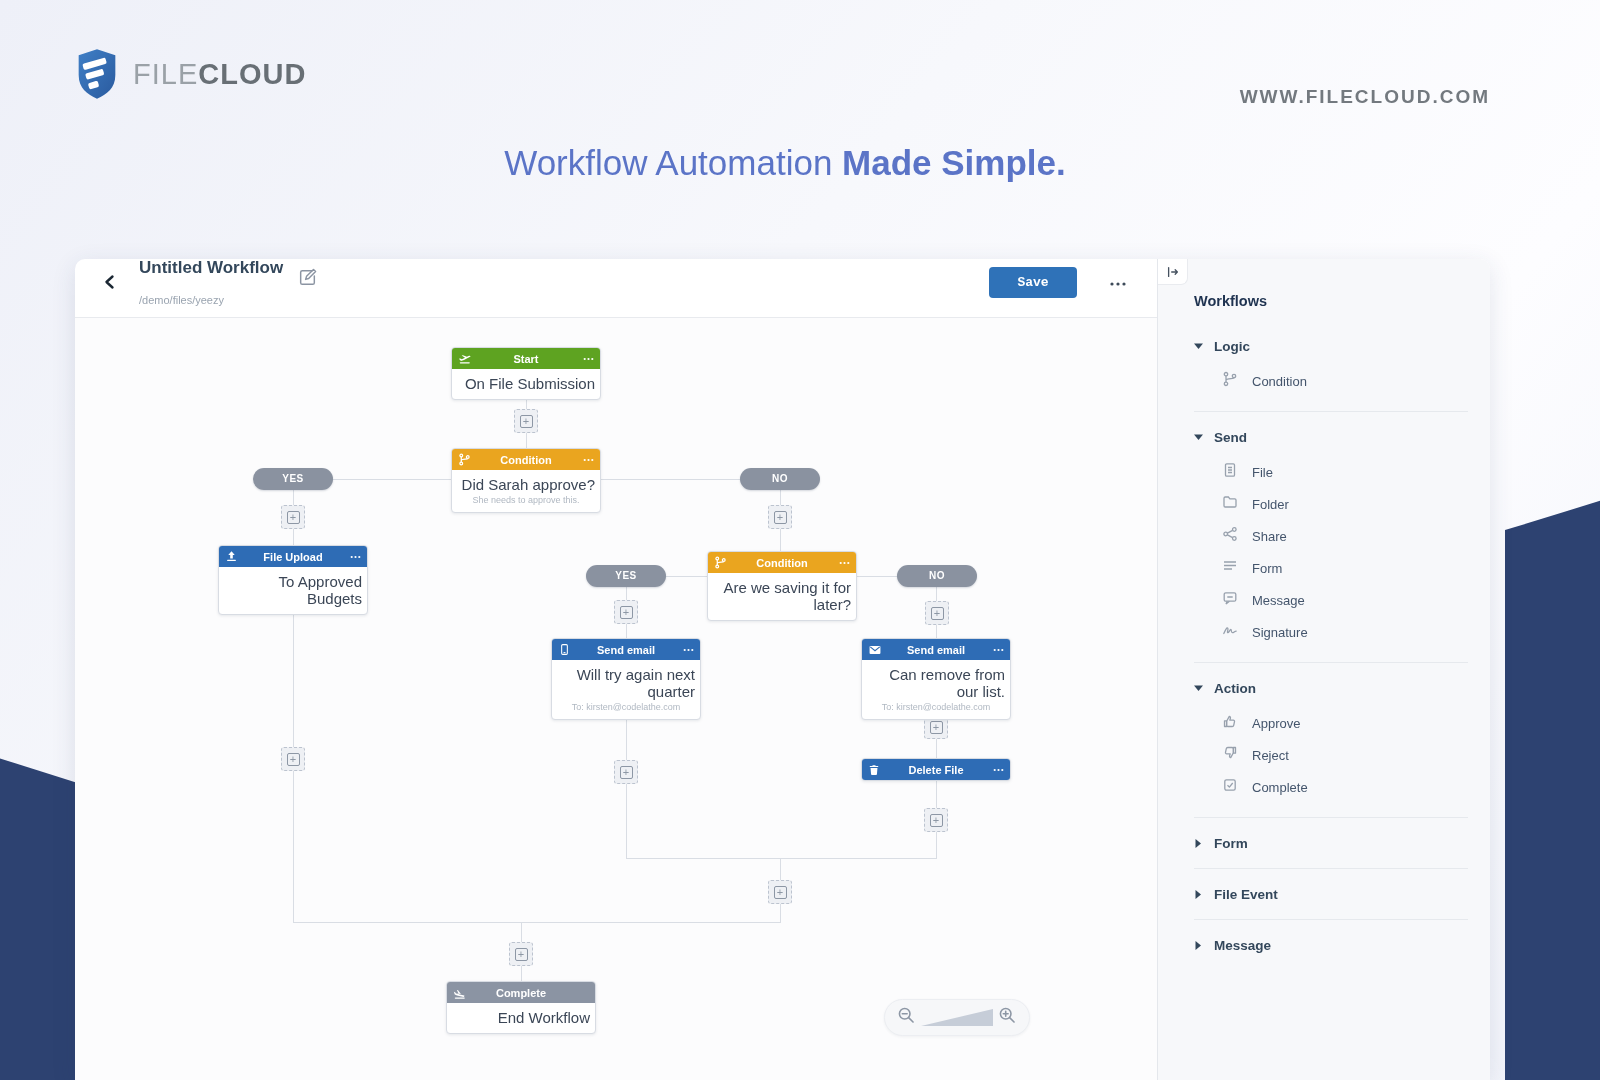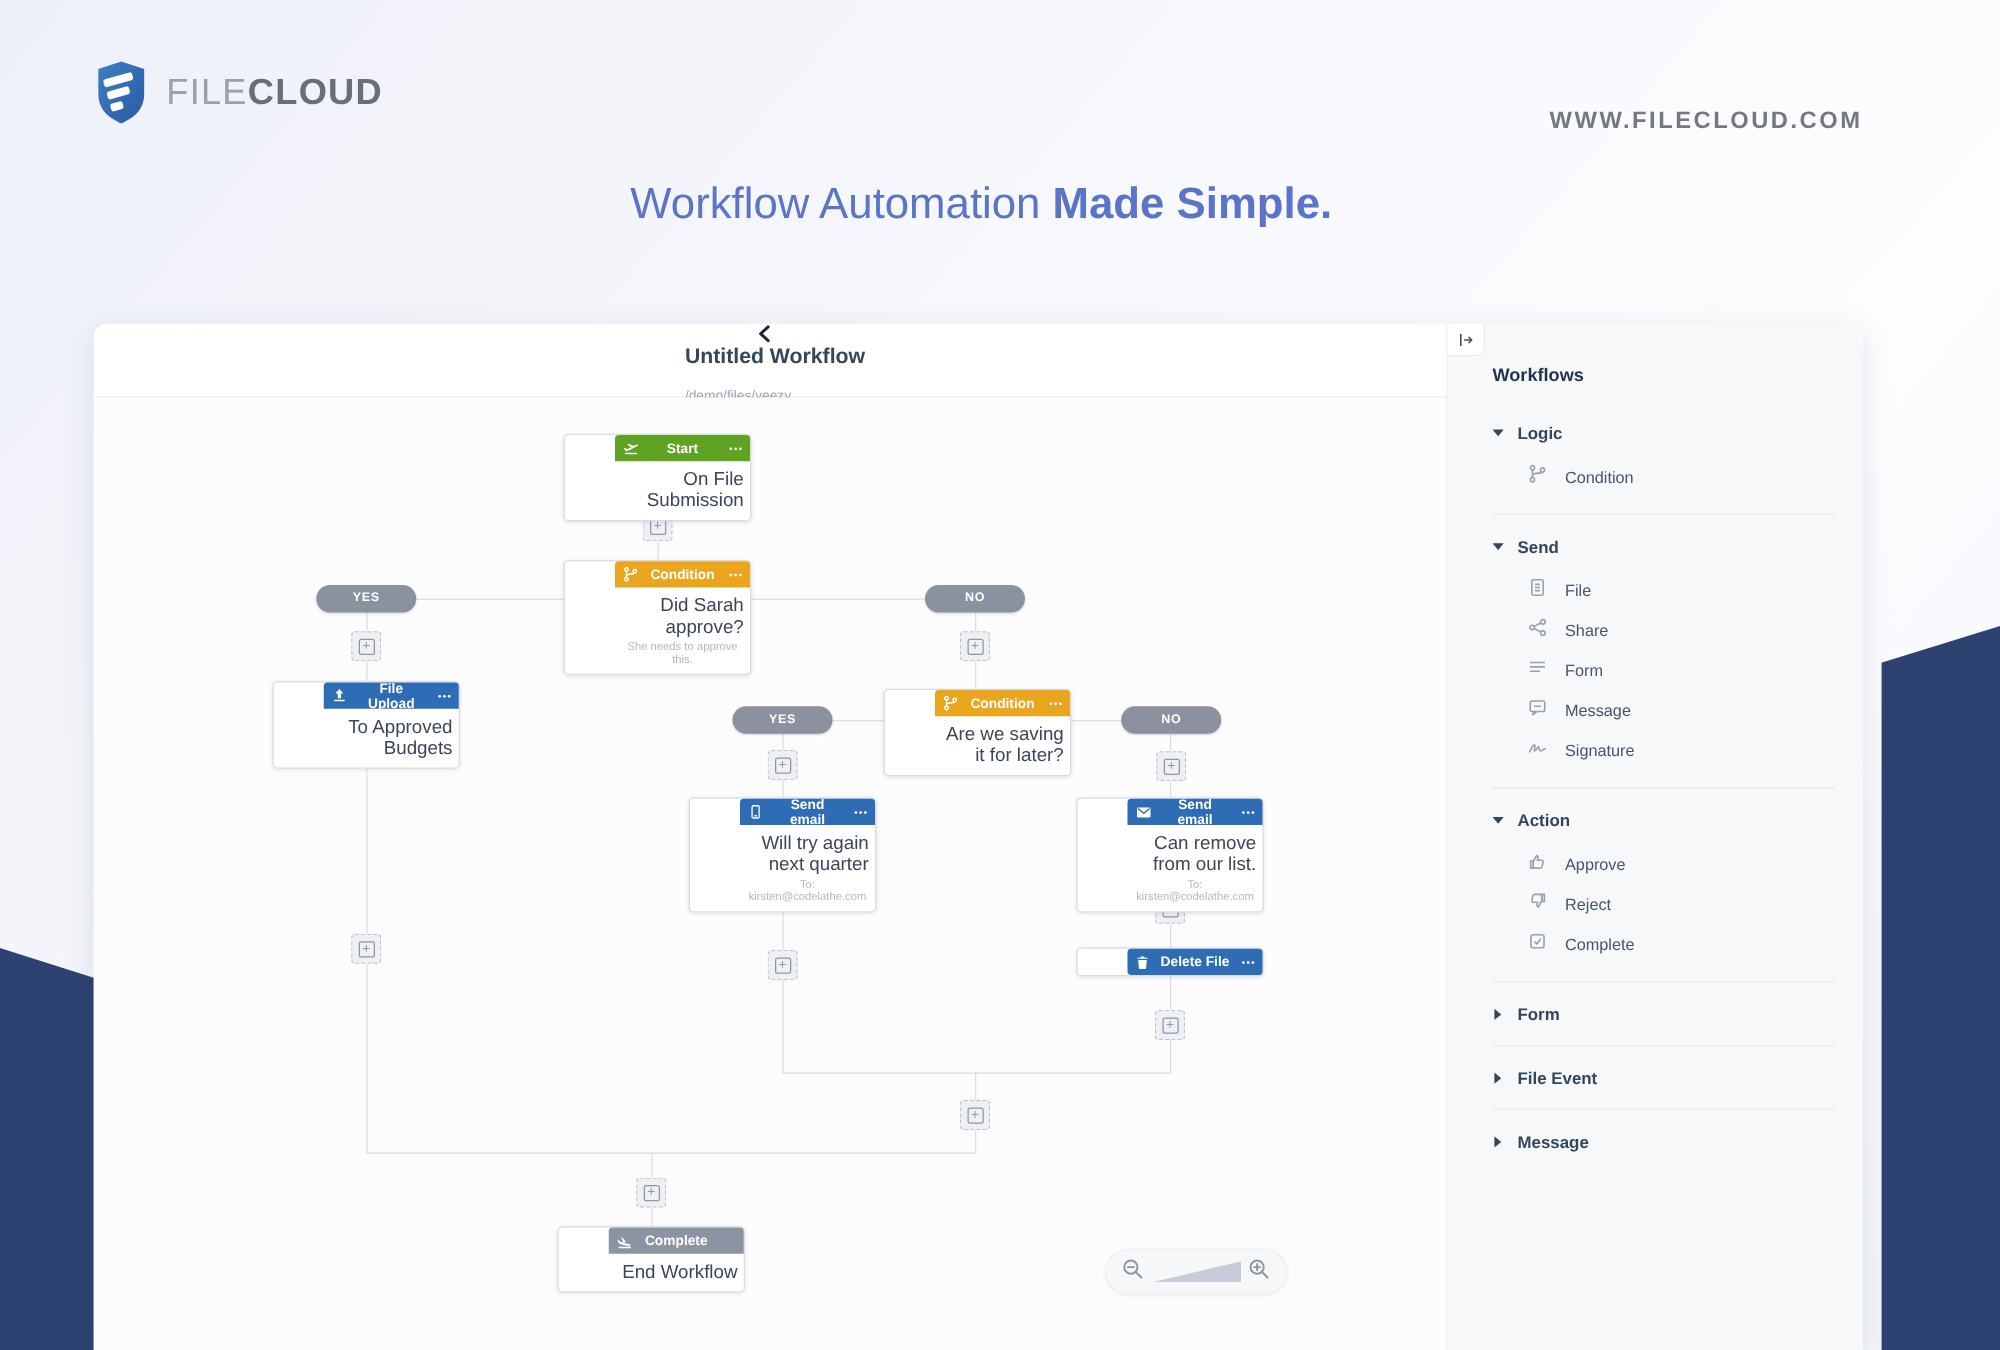--- a/index.html
+++ b/index.html
@@ -20,36 +20,36 @@
              letter-spacing:2px; color:#73797f;margin-top:24px; }
   .hero { position:absolute; left:0; top:143px; width:1570px; text-align:center;
           font-size:35px; color:#5b74c7; font-weight:normal; }
   .hero b { font-weight:bold; }
 
   
   .window { position:absolute; left:75px; top:259px; width:1415px; height:821px;
             background:#fff; border-radius:10px 10px 0 0;
             box-shadow:0 6px 24px rgba(40,60,100,.12); }
   .win-header { position:absolute; left:0; top:0; width:1082px; height:59px;
-                border-bottom:1px solid #e8eaee; display:flex; align-items:center; padding:0 30px 12px 22px;flex-direction:column; }
+                border-bottom:1px solid #e8eaee; display:flex; align-items:center; padding:0 30px 12px 22px; }
   .back-btn { width:26px; height:26px; display:flex; align-items:center; justify-content:center; cursor:pointer; }
   .title-block { margin-left:16px; }
   .win-title { font-size:17px; font-weight:bold; color:#33475b; }
   .win-path { font-size:11px; color:#9aa4b0; margin-top:16px; }
   .edit-btn { margin-left:14px; margin-top:-6px; }
   .spacer { flex:1; }
   .save-btn { width:88px; height:31px; background:#2f72b8; color:#fff; border:none; border-radius:4px;
               font-size:13px; font-family:Liberation Mono, monospace; font-weight:bold; cursor:pointer; }
   .win-menu { margin-left:32px; cursor:pointer; }
 
   
   .canvas { position:absolute; left:0; top:59px; width:1082px; height:762px; background:#fcfcfd; overflow:hidden; }
   .line { position:absolute; background:#d9dde4; }
   .node { position:absolute; width:150px; background:#fff; border:1px solid #d8dce3; border-radius:4px;
-          box-shadow:0 1px 3px rgba(30,45,70,.10);padding-left:40px; }
+          box-shadow:0 1px 3px rgba(30,45,70,.10); }
   .node-header { height:21px; display:flex; align-items:center; padding:0 6px; gap:4px;
                  border-radius:3px 3px 0 0; color:#fff; }
   .node.header-only .node-header { border-radius:3px; }
   .nh-icon { width:15px; height:15px; flex:none; display:flex; align-items:center; }
   .nh-title { flex:1; text-align:center; font-size:11px; font-weight:bold; }
   .nh-menu { width:15px; flex:none; display:flex; justify-content:flex-end; cursor:pointer; }
   .n-green  .node-header { background:#5ea321; }
   .n-orange .node-header { background:#eaa51f; }
   .n-blue   .node-header { background:#2e6cb5; }
   .n-gray   .node-header { background:#8b94a3; }
@@ -446,20 +446,26 @@
       <div class="sb-items">
         <div class="sb-item">
           <span><svg width="16" height="16" viewBox="0 0 16 16" fill="none" stroke="#98a1ad" stroke-width="1.3">
                 <rect x="3.5" y="1.8" width="9" height="12.4" rx="1.2"></rect>
                 <path d="M6 5.5h4M6 8h4M6 10.5h4"></path>
               </svg></span>
           <span class="lbl">File</span>
         </div>
         <div class="sb-item">
           <span><svg width="16" height="16" viewBox="0 0 16 16" fill="none" stroke="#98a1ad" stroke-width="1.3">
+                <path d="M2 4.2a1.2 1.2 0 0 1 1.2-1.2h3.2l1.5 1.8h4.9A1.2 1.2 0 0 1 14 6v5.8A1.2 1.2 0 0 1 12.8 13H3.2A1.2 1.2 0 0 1 2 11.8z"></path>
+              </svg></span>
+          <span class="lbl">Folder</span>
+        </div>
+        <div class="sb-item">
+          <span><svg width="16" height="16" viewBox="0 0 16 16" fill="none" stroke="#98a1ad" stroke-width="1.3">
                 <circle cx="12.3" cy="3.5" r="1.8"></circle>
                 <circle cx="3.7" cy="8" r="1.8"></circle>
                 <circle cx="12.3" cy="12.5" r="1.8"></circle>
                 <path d="M5.4 7.1l5.2-2.7M5.4 8.9l5.2 2.7"></path>
               </svg></span>
           <span class="lbl">Share</span>
         </div>
         <div class="sb-item">
           <span><svg width="16" height="16" viewBox="0 0 16 16" fill="none" stroke="#98a1ad" stroke-width="1.3">
                 <path d="M2 4h12M2 7.5h12M2 11h8"></path>

